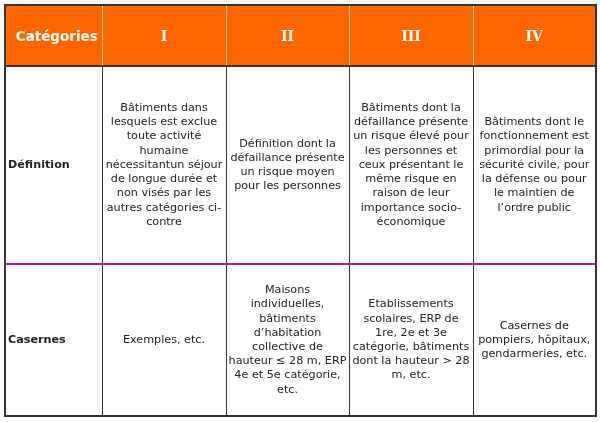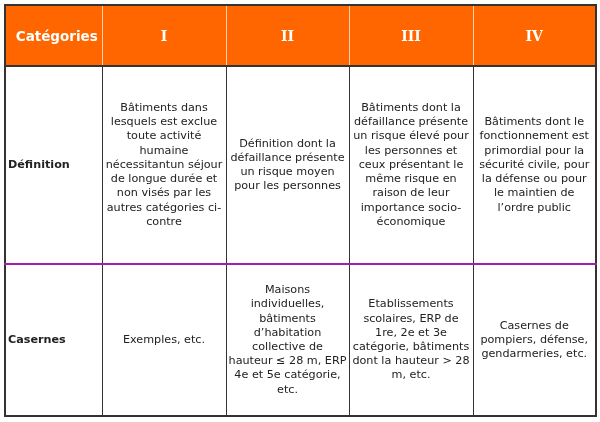--- a/index.html
+++ b/index.html
@@ -119,18 +119,18 @@
         <td>
             <span class="cell-text">Exemples, etc.</span>
           </td>
         <td>
             <span class="cell-text">Maisons individuelles, bâtiments d’habitation collective de hauteur ≤ 28 m, ERP 4e et 5e catégorie, etc.</span>
           </td>
         <td>
             <span class="cell-text">Etablissements scolaires, ERP de 1re, 2e et 3e catégorie, bâtiments dont la hauteur &gt; 28 m, etc.</span>
           </td>
         <td>
-            <span class="cell-text">Casernes de pompiers, défense, gendarmeries, etc.</span>
+            <span class="cell-text">Casernes de pompiers, hôpitaux, gendarmeries, etc.</span>
           </td>
       </tr>
     </tbody>
   </table>
 </div>
 
 </body></html>

